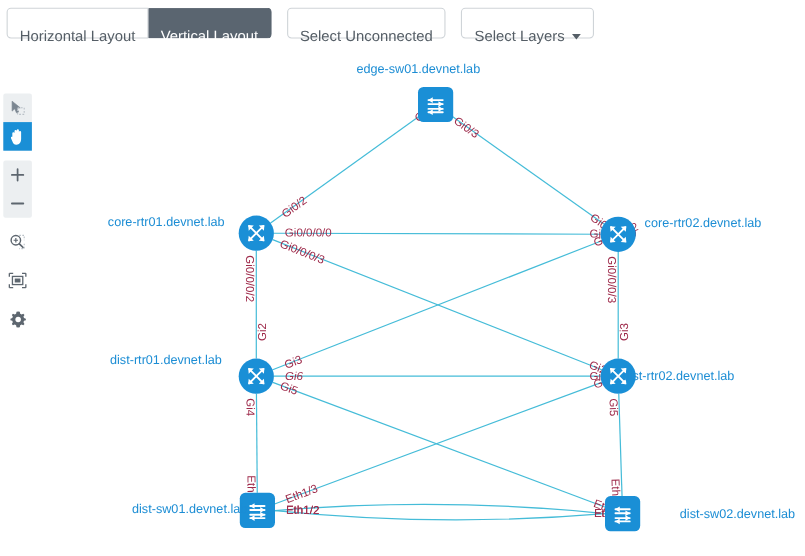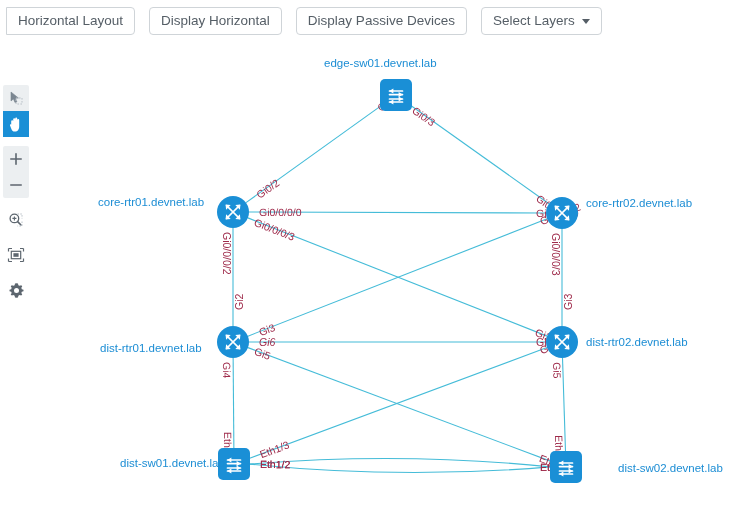--- a/index.html
+++ b/index.html
@@ -12,21 +12,21 @@
   }
   
   #toolbar{
     position:absolute;left:0;top:0;width:732px;height:42px;
     display:flex;align-items:center;gap:14px;
     padding:0 6px;box-sizing:border-box;
   }
   .btn-group{display:flex;}
   .tbtn{
     height:28px;line-height:26px;
-    padding:0 11px;
+    padding:12px 11px;
     font-size:13.5px;
     color:#555e66;
     background:#ffffff;
     border:1px solid #cfd4d8;
     border-radius:4px;
     box-sizing:border-box;
     white-space:nowrap;
     cursor:pointer;
     font-family:"Liberation Sans", sans-serif;
   }
@@ -80,23 +80,23 @@
     font-family:"Liberation Sans", sans-serif;
     transform-origin:0 0;
   }
 </style>
 </head>
 <body>
 
 <div id="toolbar">
   <div class="btn-group">
     <button class="tbtn">Horizontal Layout</button>
-  </div>
-  <button class="tbtn">Display Horizontal</button>
-  <button class="tbtn">Display Passive Devices</button>
+    <button class="tbtn active">Vertical Layout</button>
+  </div>
+  <button class="tbtn">Select Unconnected</button>
   <button class="tbtn caret">Select Layers</button>
 </div>
 
 <div id="rail">
   <div class="rail-grp">
     <div class="rail-btn">
       <svg width="16" height="16" viewBox="0 0 16 16">
         <path d="M3 2 L3 11 L5.4 8.9 L7 12.6 L8.9 11.8 L7.3 8.2 L10.4 8 Z" fill="#7b8691" stroke="#7b8691" stroke-width="0.6"></path>
         <rect x="8" y="8" width="6" height="6" fill="none" stroke="#b9c0c7" stroke-width="1" stroke-dasharray="1.6 1.4"></rect>
       </svg>
@@ -271,38 +271,38 @@
             <path d="M10 10 L16.4 16.4"></path>
     </g>
     <g fill="#fff">
       <path d="M2.6 2.6 l5.1 0.5 -4.6 4.6 z"></path>
       <path d="M17.4 2.6 l-0.5 5.1 -4.6-4.6 z"></path>
       <path d="M2.6 17.4 l0.5-5.1 4.6 4.6 z"></path>
       <path d="M17.4 17.4 l-5.1-0.5 4.6-4.6 z"></path>
     </g>
         </svg>
       </div>
-      <div class="nlabel" style="left: 100px; top: 300px;">dist-rtr01.devnet.lab</div>
+      <div class="nlabel" style="left: 100px; top: 280px;">dist-rtr01.devnet.lab</div>
       <div class="node router" style="left: 562px; top: 300px;">
         <svg width="20" height="20" viewBox="0 0 20 20">
     <g stroke="#fff" stroke-width="1.7" stroke-linecap="round" fill="none">
       <path d="M10 10 L3.6 3.6"></path>
             <path d="M10 10 L16.4 3.6"></path>
       <path d="M10 10 L3.6 16.4"></path>
             <path d="M10 10 L16.4 16.4"></path>
     </g>
     <g fill="#fff">
       <path d="M2.6 2.6 l5.1 0.5 -4.6 4.6 z"></path>
       <path d="M17.4 2.6 l-0.5 5.1 -4.6-4.6 z"></path>
       <path d="M2.6 17.4 l0.5-5.1 4.6 4.6 z"></path>
       <path d="M17.4 17.4 l-5.1-0.5 4.6-4.6 z"></path>
     </g>
         </svg>
       </div>
-      <div class="nlabel" style="left: 586px; top: 294px;">dist-rtr02.devnet.lab</div>
+      <div class="nlabel" style="left: 566px; top: 294px;">dist-rtr02.devnet.lab</div>
       <div class="node switch" style="left: 234px; top: 422px;">
         <svg width="22" height="20" viewBox="0 0 22 20">
     <g stroke="#fff" stroke-width="1.7" stroke-linecap="round" fill="none">
       <path d="M17.5 6 H4.5"></path>
             <path d="M4.5 14 H17.5"></path>
     </g>
     <g fill="#fff">
       <path d="M4.2 6 l4.2-2.6 v5.2 z"></path>
       <path d="M17.8 14 l-4.2-2.6 v5.2 z"></path>
     </g>

